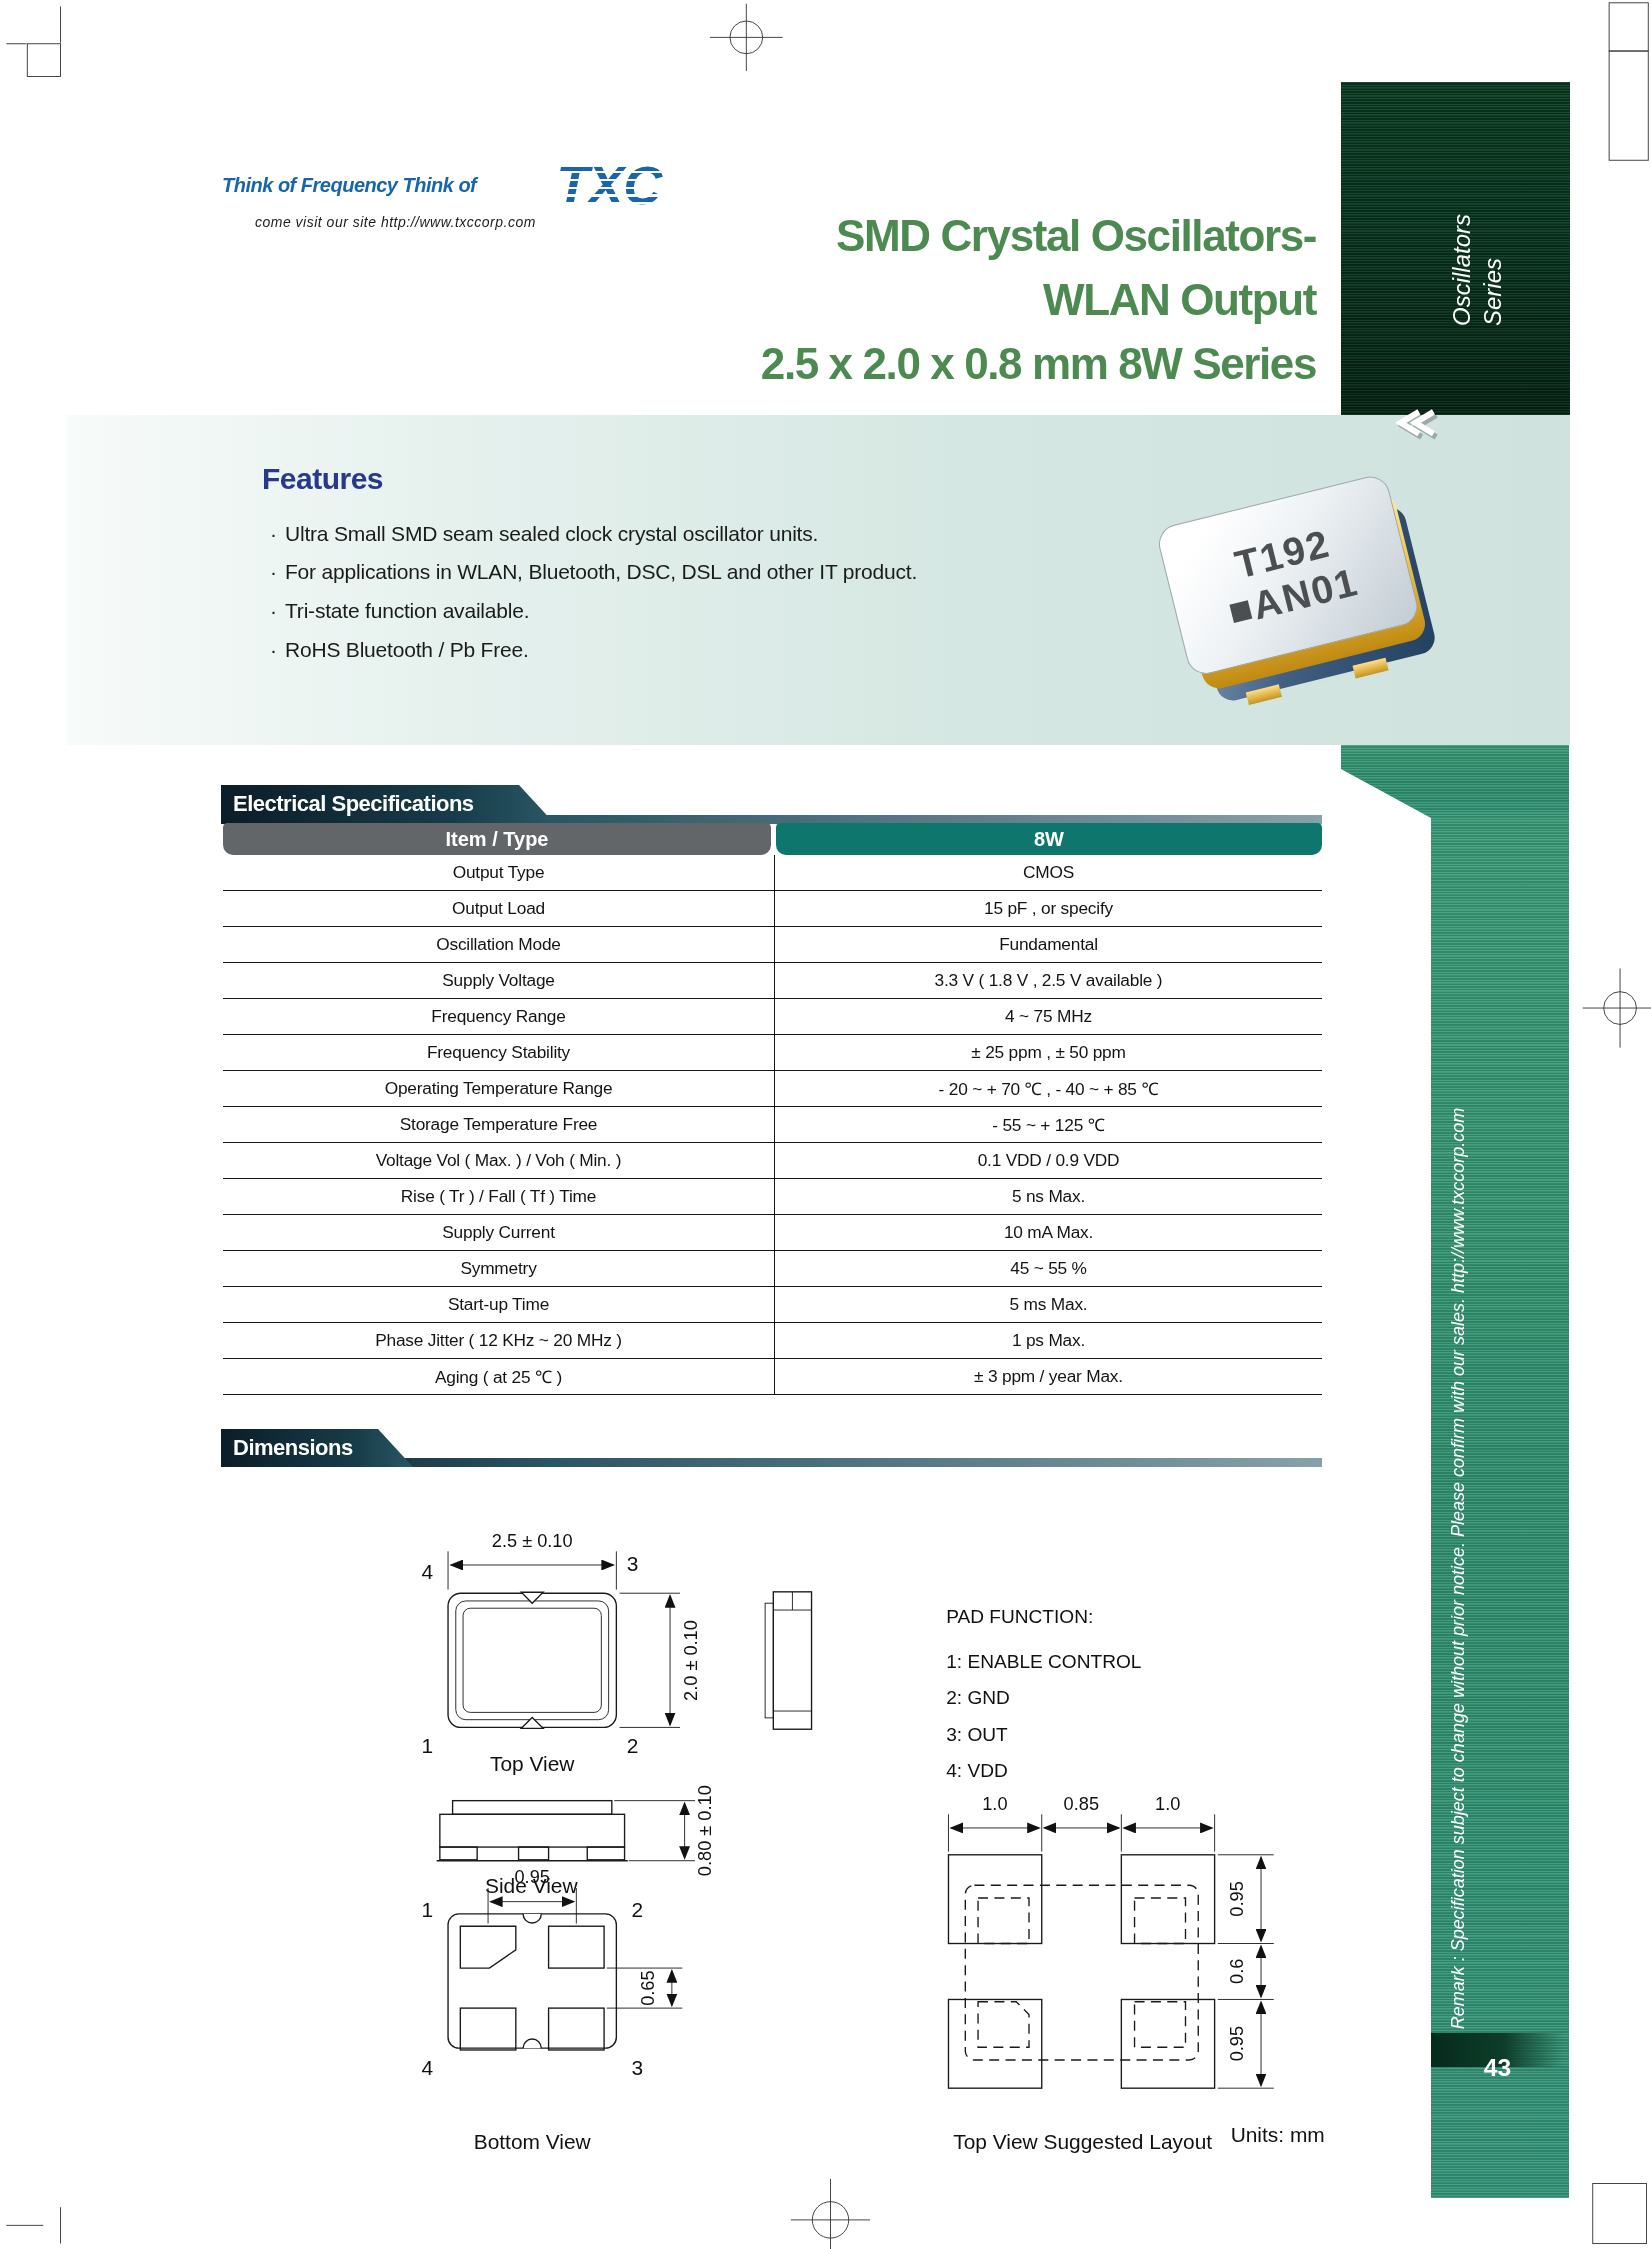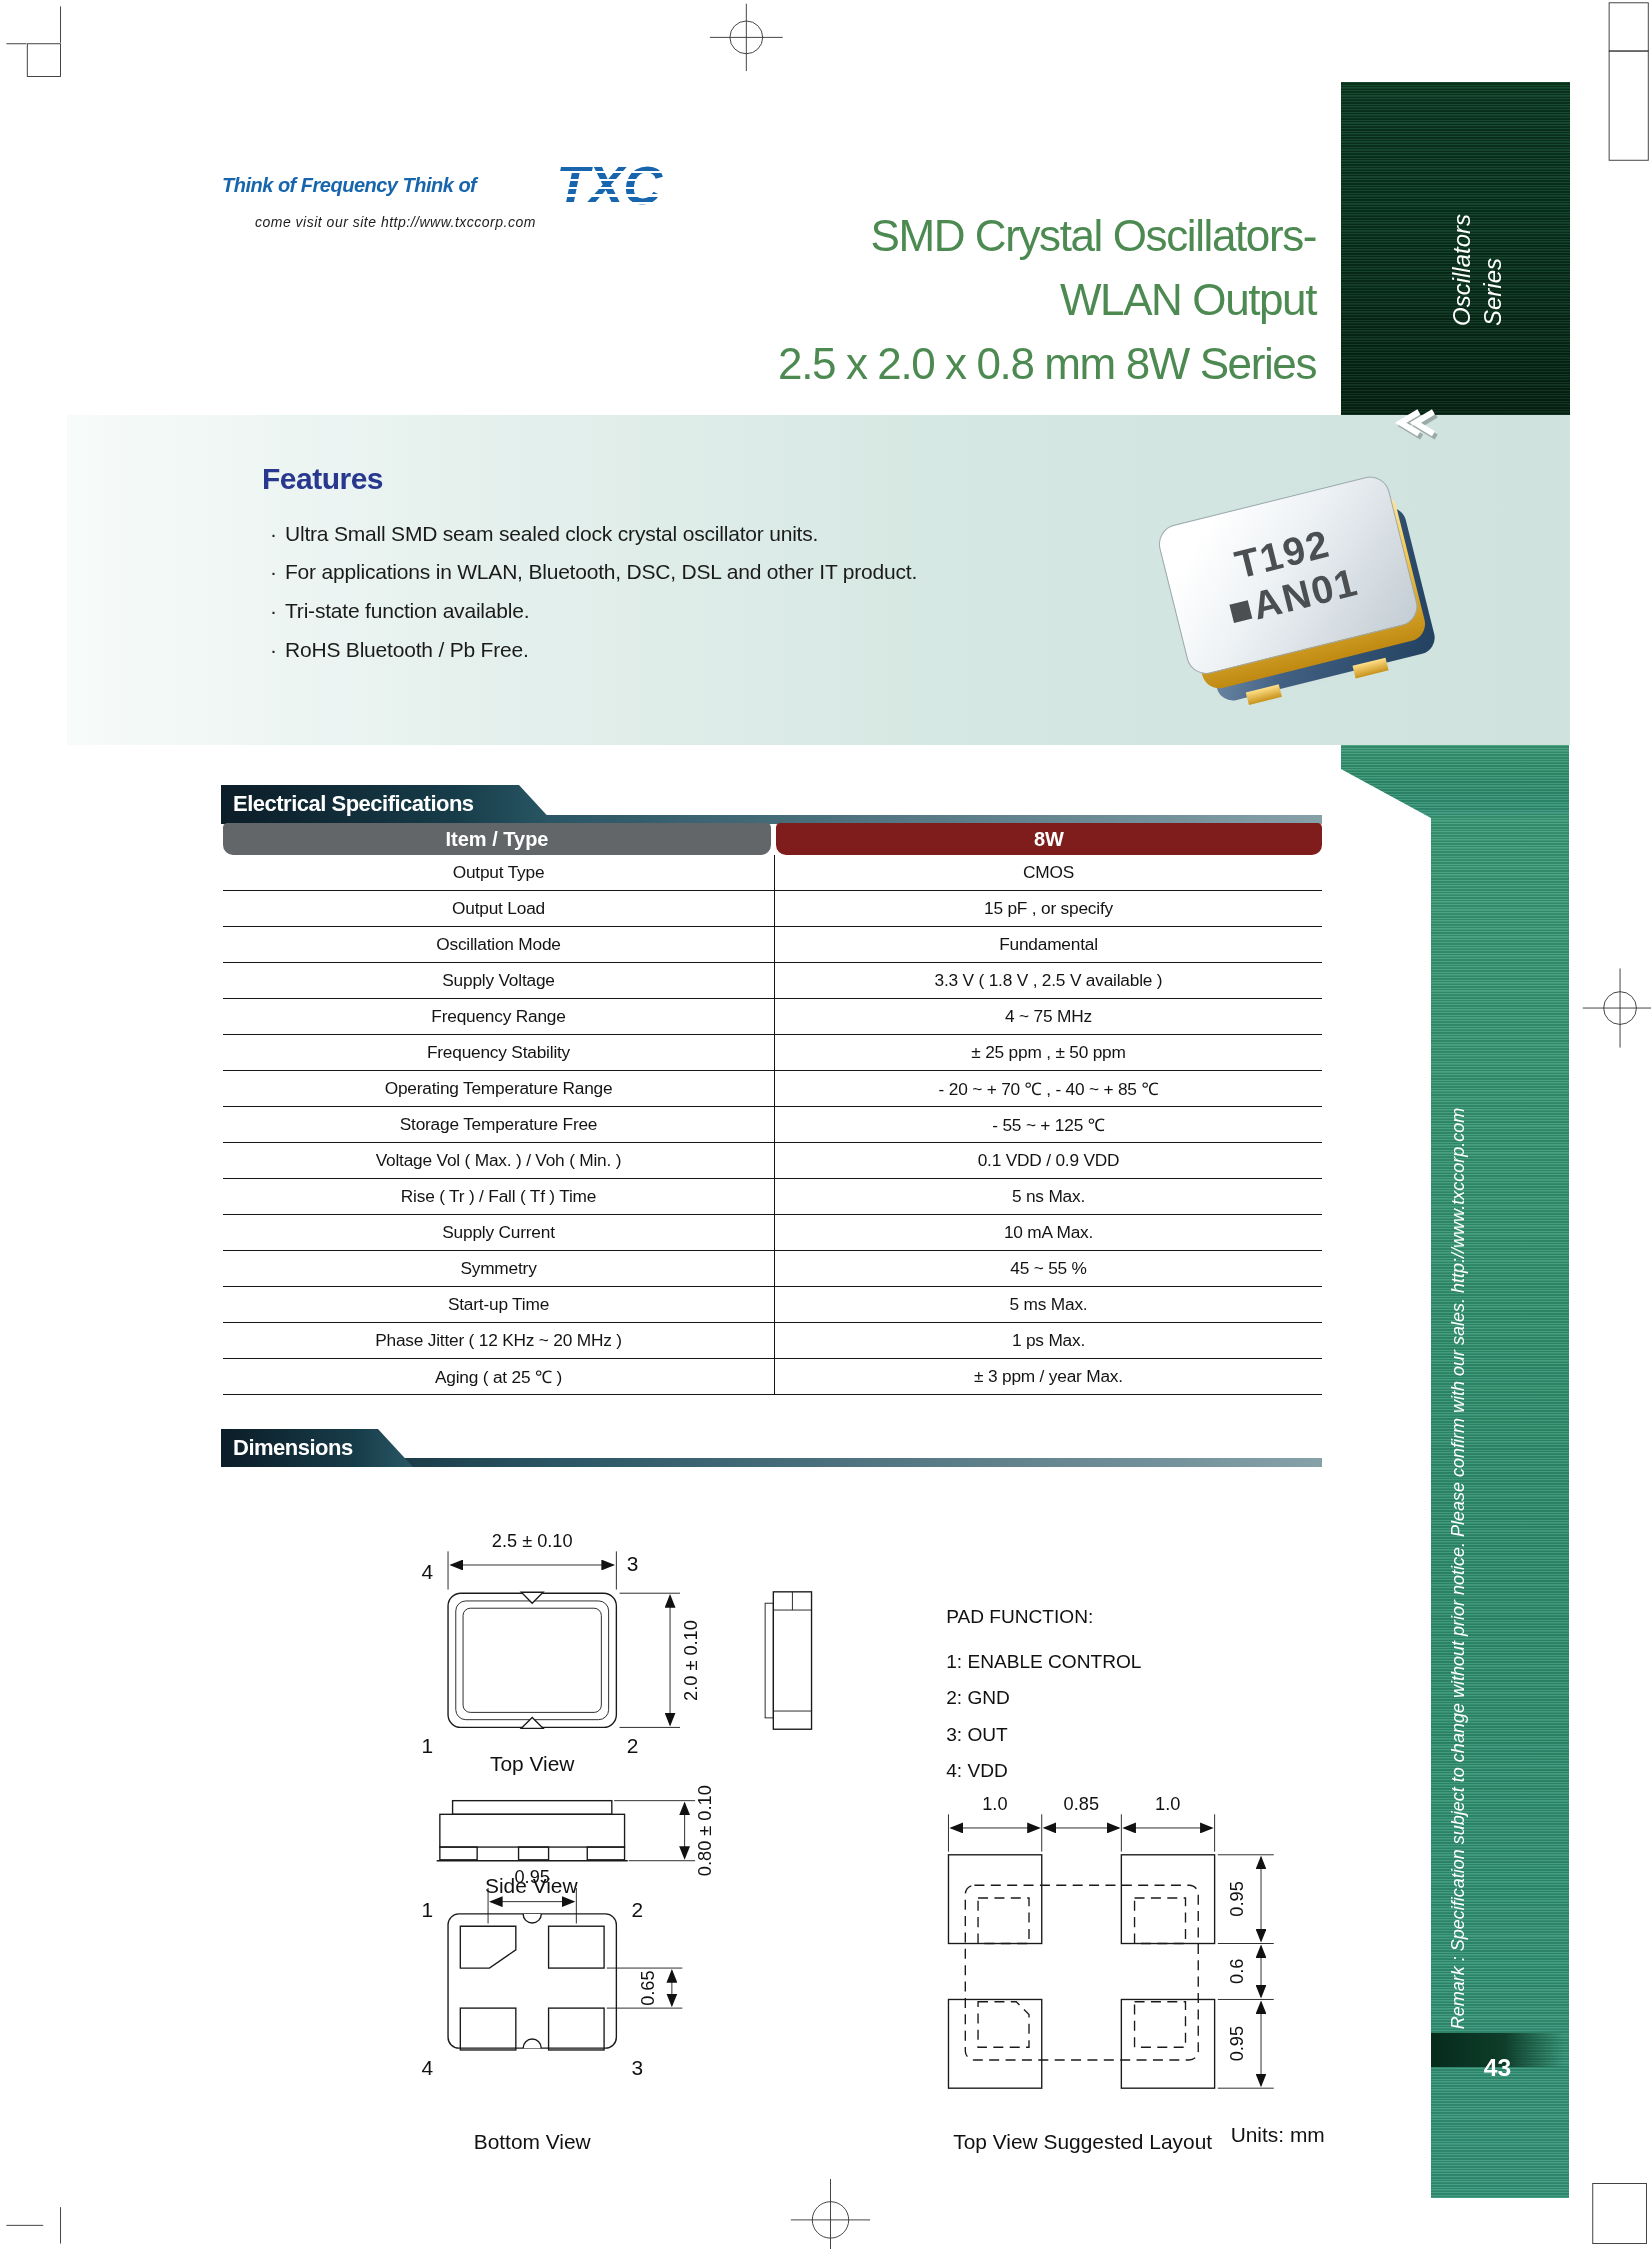--- a/index.html
+++ b/index.html
@@ -8,21 +8,21 @@
   .abs{position:absolute;}
 
   
   .tagline{left:222px;top:174px;font-style:italic;font-weight:bold;font-size:20px;color:#1766ad;letter-spacing:-0.5px;}
   .txc-logo{left:556px;top:158px;width:127px;height:56px;font-style:italic;font-weight:bold;
             font-size:54px;line-height:54px;color:#1766ad;letter-spacing:-0.9px;}
   .txc-stripes{position:absolute;left:-2.7px;top:0;right:-2.7px;bottom:0;
             background:repeating-linear-gradient(180deg,transparent 0 5.5px,#ffffff 5.5px 7.7px);}
   .siteline{left:255px;top:214px;font-style:italic;font-size:14px;color:#1c1c1c;letter-spacing:0.5px;}
   .title{left:501px;top:204px;width:815px;text-align:right;color:#4c8a51;
-         font-weight:normal;font-size:44px;line-height:64px;letter-spacing:-1.4px;}
+         font-weight:bold;font-size:44px;line-height:64px;letter-spacing:-1.4px;}
 
   
   .dark-block{left:1341px;top:82px;width:229px;height:335px;
       background:repeating-linear-gradient(180deg,rgba(255,255,255,0.05) 0 0.9px,rgba(0,0,0,0.28) 1.4px 2.7px),
                  linear-gradient(180deg,#0c4226 0%,#0a3a22 45%,#062815 100%);}
   .osc-series{left:1421px;top:233px;width:118px;height:68px;transform:rotate(-90deg);
       color:#fff;font-style:italic;font-size:24px;line-height:31px;}
   .teal-notch{left:1341px;top:745px;width:228px;height:73px;
       clip-path:polygon(0 0,100% 0,100% 100%,90px 100%,0 24px);}
   .teal-strip{left:1431px;top:815px;width:138px;height:1383px;}
@@ -146,21 +146,21 @@
   </div>
 
   <div class="abs banner-bar" style="left:221px;top:815px;width:1101px;"></div>
   <div class="abs banner-label" style="left:221px;top:785px;width:333px;height:38px;clip-path:polygon(0 0,298px 0,333px 100%,0 100%);">
     <span>Electrical Specifications</span>
   </div>
 
   <div class="abs th-cell" style="left:223px;top:823px;width:548px;background:#636669;">
     <span>Item / Type</span>
   </div>
-  <div class="abs th-cell" style="left:776px;top:823px;width:546px;background:#7f1d1d;">
+  <div class="abs th-cell" style="left:776px;top:823px;width:546px;background:#0f766e;">
     <span>8W</span>
   </div>
 
   <div class="abs spec-table">
     <div class="spec-row">
         <div class="spec-cell spec-item">Output Type</div>
         <div class="spec-cell spec-value">CMOS</div>
       </div>
     <div class="spec-row">
         <div class="spec-cell spec-item">Output Load</div>

